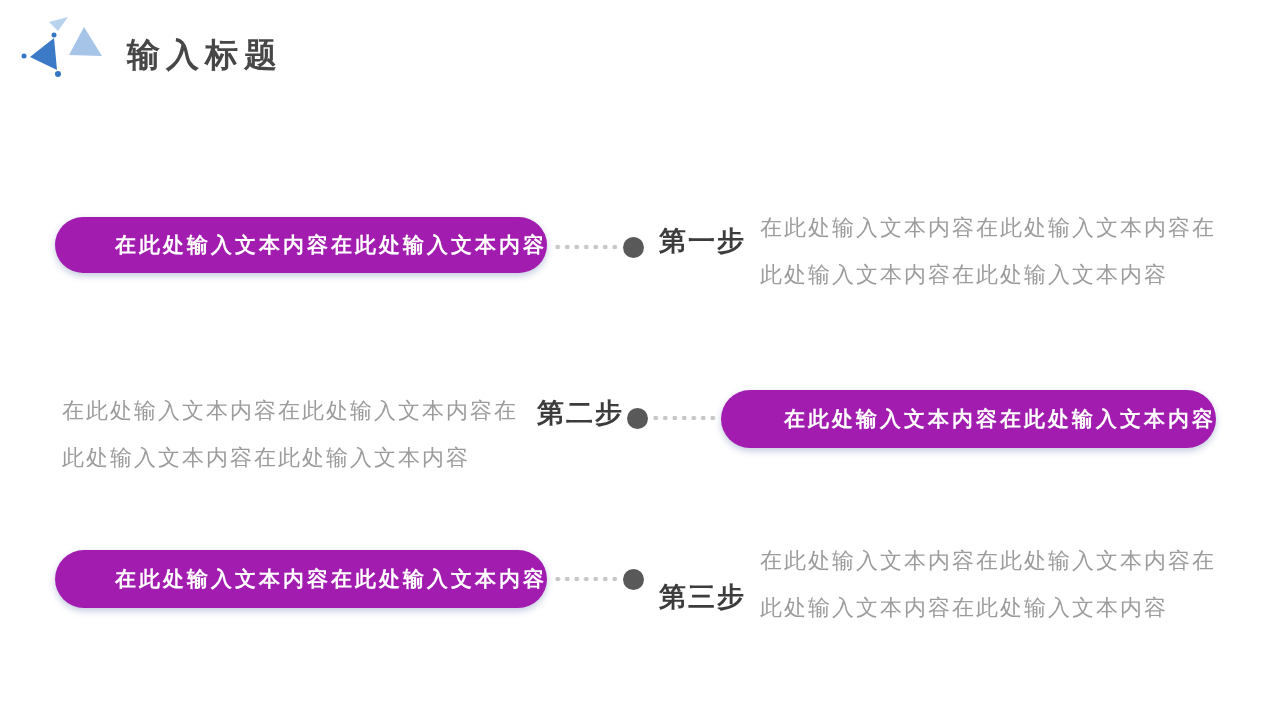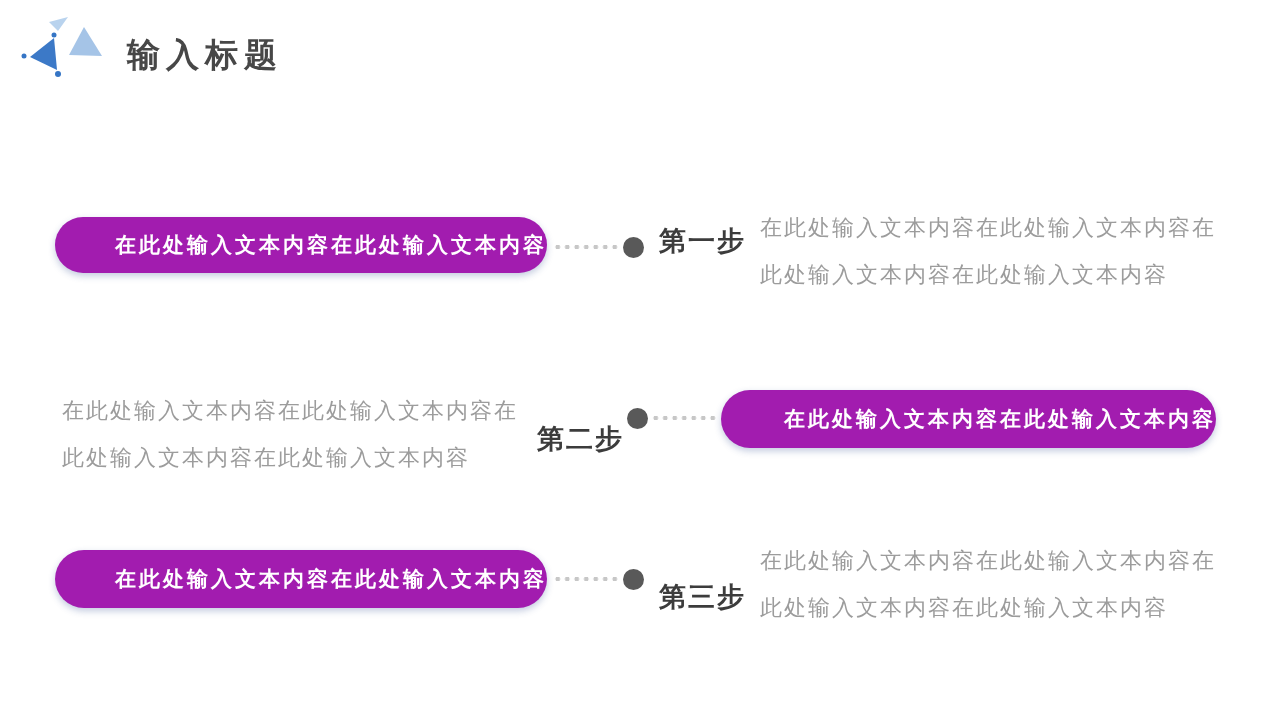--- a/index.html
+++ b/index.html
@@ -56,21 +56,21 @@
   .node-2 { left:627px; top:408px; }
   .node-3 { left:623px; top:569px; }
 
   
   .step-label {
     position:absolute; margin:0;
     font-size:27px; font-weight:bold; color:#3c3c3c;
     letter-spacing:2px; line-height:1; white-space:nowrap;
   }
   .label-1 { left:659px; top:228px; }
-  .label-2 { left:537px; top:426px; }
+  .label-2 { left:537px; top:400px; }
   .label-3 { left:659px; top:568px;margin-top:16px; }
 
   
   .desc {
     position:absolute; margin:0; width:466px;
     font-size:22px; color:#9c9c9c;
     letter-spacing:2px; line-height:47px;
     word-break:break-all;
   }
   .desc-1 { left:760px; top:204px; }

